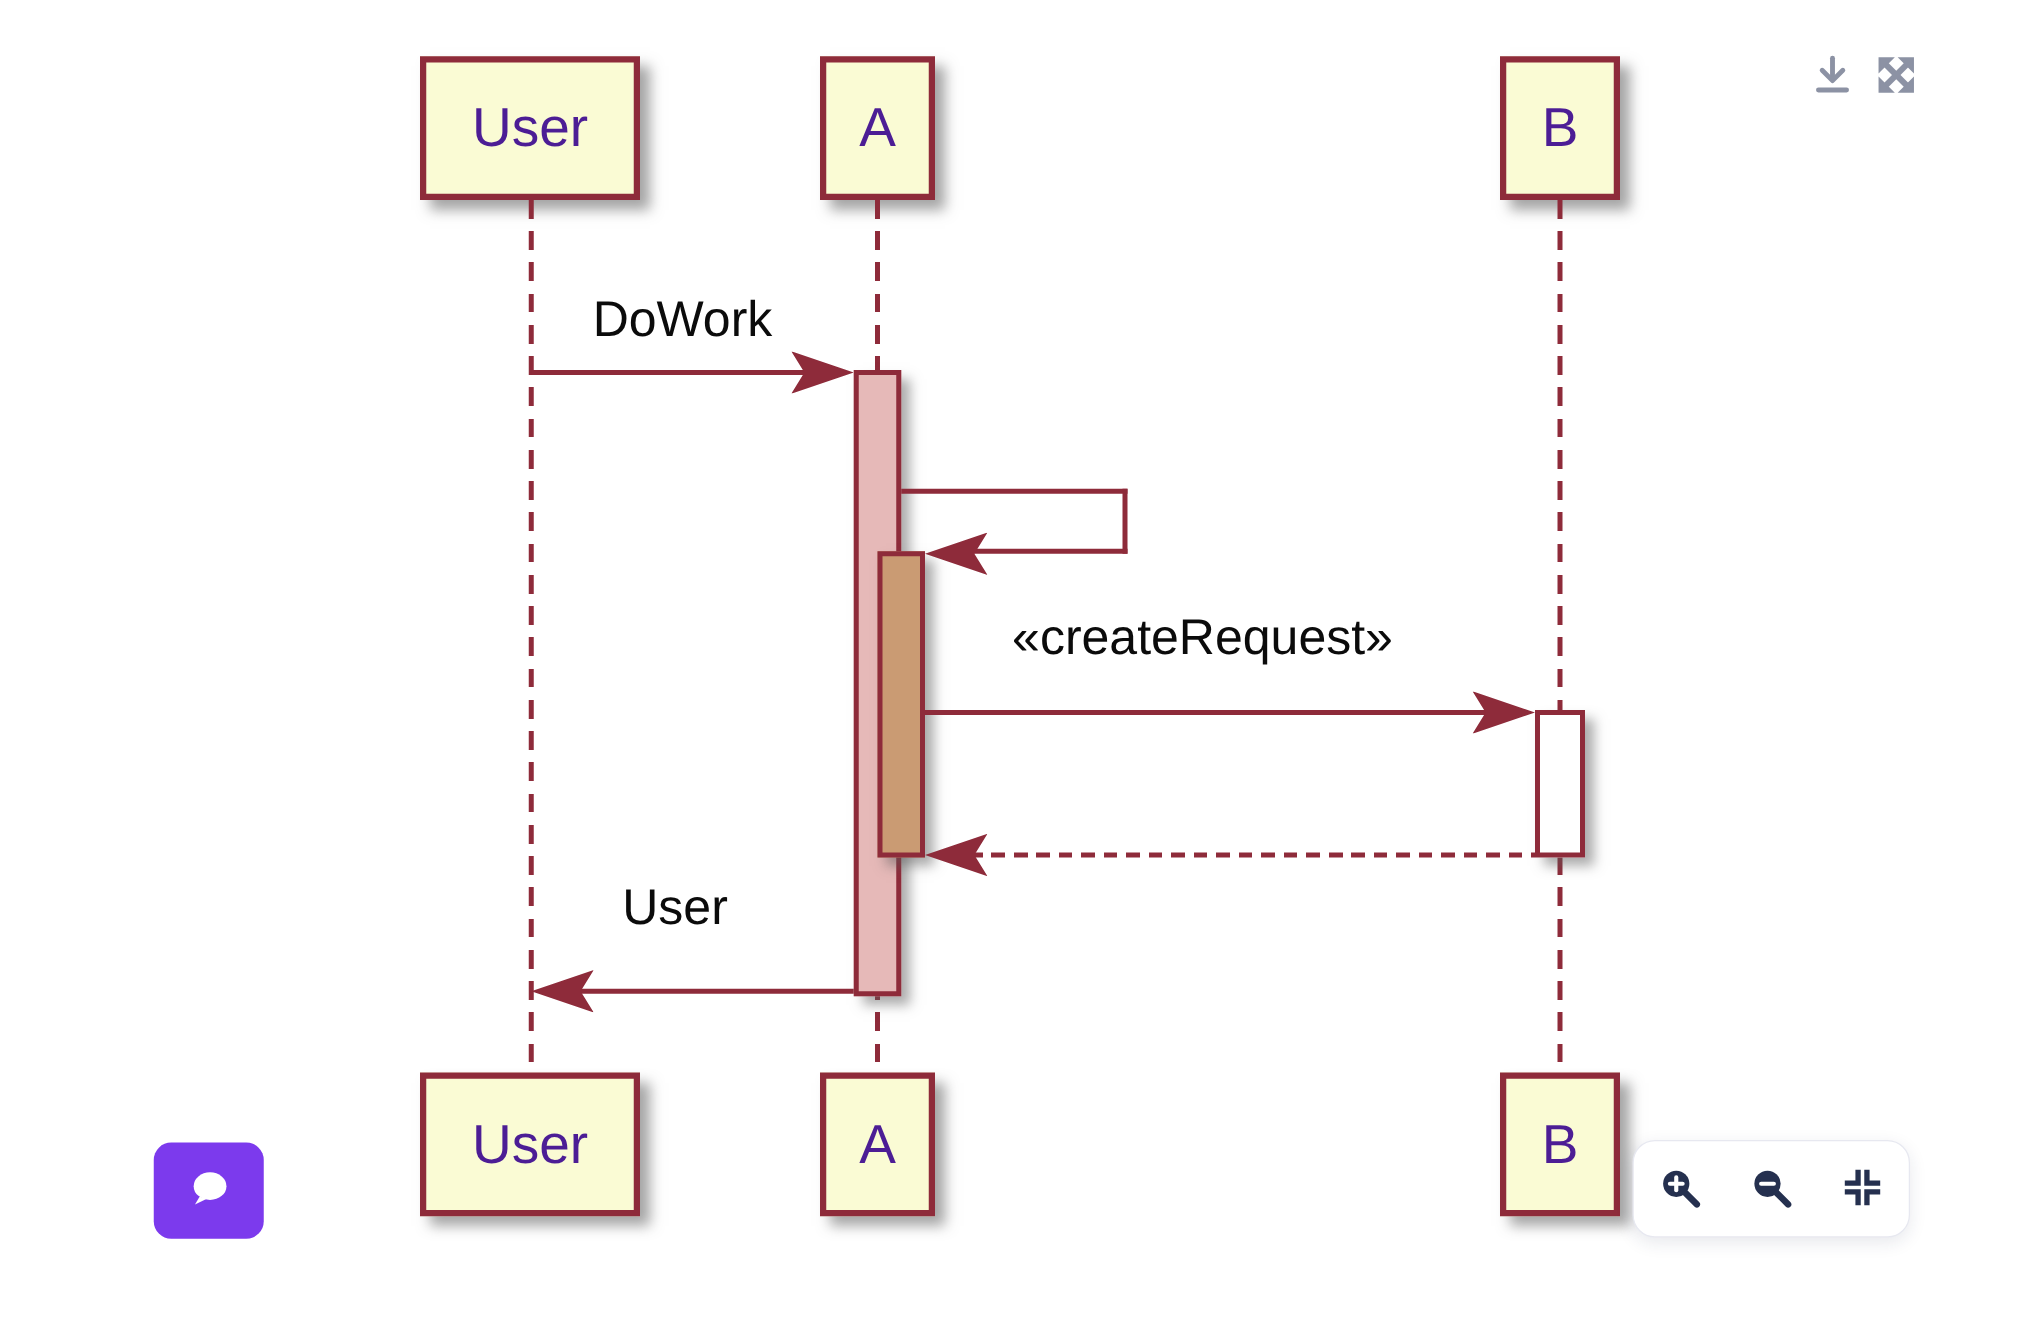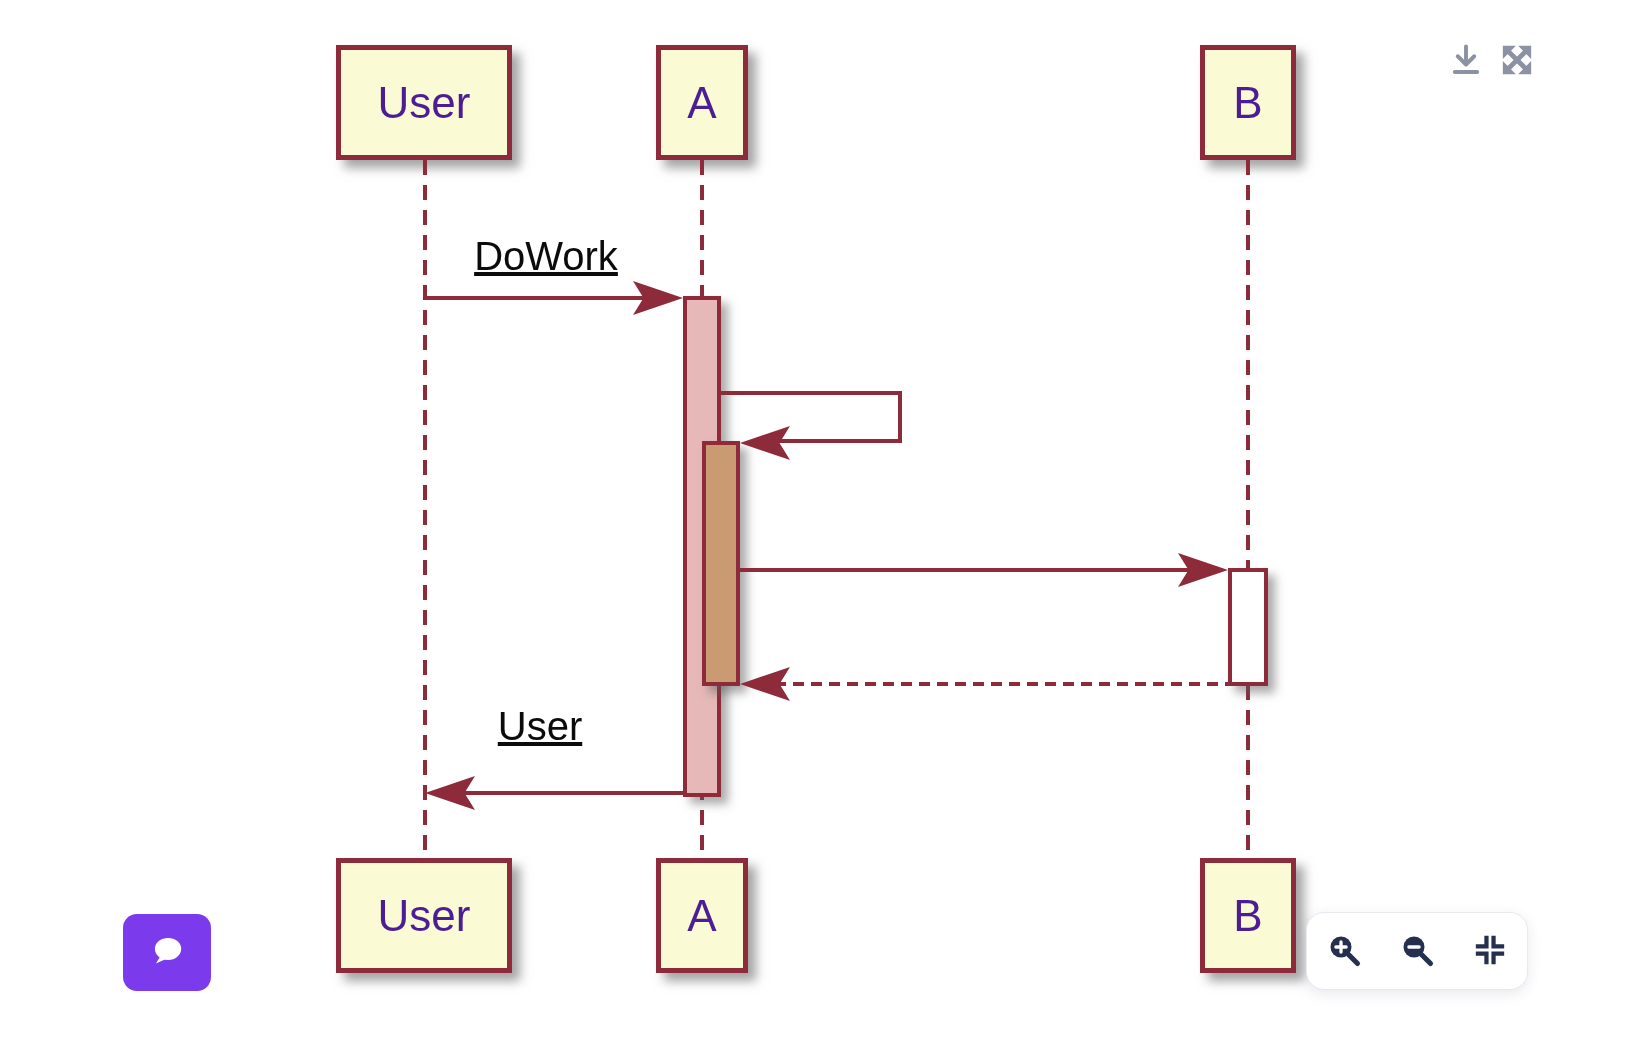--- a/index.html
+++ b/index.html
@@ -33,21 +33,21 @@
   .mline { position:absolute; height:4px; background:#8e2b3a; z-index:3; }
   .mline.dashed {
     background:repeating-linear-gradient(90deg,#8e2b3a 0 11px,transparent 11px 18px);
   }
   .vline { position:absolute; width:4px; background:#8e2b3a; z-index:3; }
   .ahead { position:absolute; width:50px; height:34px; background:#8e2b3a; z-index:4; }
   .ahead.right { clip-path:polygon(0 0,100% 50%,0 100%,21% 50%); }
   .ahead.left  { clip-path:polygon(100% 0,0 50%,100% 100%,79% 50%); }
 
   .mlabel { position:absolute; font-size:40px; color:#0b0b0b; white-space:nowrap; z-index:5; }
-  .centered { transform:translateX(-50%);text-decoration:underline; }
+  .centered { transform:translateX(-50%); }
 
   
   .iconbtn { position:absolute; width:38px; height:38px; border:none; background:transparent;
              display:flex; align-items:center; justify-content:center; cursor:pointer; padding:0; }
 
   .zoom-panel {
     position:absolute; left:1306px; top:912px; width:222px; height:78px;
     background:#ffffff; border:1px solid #e7e8f0; border-radius:18px;
     box-shadow:0 4px 14px rgba(30,40,80,.10);
     display:flex; align-items:center; justify-content:space-around; z-index:10;
@@ -78,20 +78,21 @@
   <div class="ahead right" style="left:633px; top:281px"></div>
   <div class="mlabel centered" style="left:546px; top:234px">DoWork</div>
 
   <div class="mline" style="left:721px; top:391px; width:181px"></div>
   <div class="vline" style="left:898px; top:391px; height:52px"></div>
   <div class="mline" style="left:772px; top:439px; width:130px"></div>
   <div class="ahead left" style="left:740px; top:426px"></div>
 
   <div class="mline" style="left:740px; top:568px; width:450px"></div>
   <div class="ahead right" style="left:1178px; top:553px"></div>
+  <div class="mlabel centered" style="left:962px; top:488px">«createRequest»</div>
 
   <div class="mline dashed" style="left:775px; top:682px; width:453px"></div>
   <div class="ahead left" style="left:740px; top:667px"></div>
 
   <div class="mline" style="left:455px; top:791px; width:228px"></div>
   <div class="ahead left" style="left:425px; top:776px"></div>
   <div class="mlabel centered" style="left:540px; top:704px">User</div>
 
   <div class="pbox" style="left:336px; top:45px; width:176px; height:115px">
     <span>User</span>

